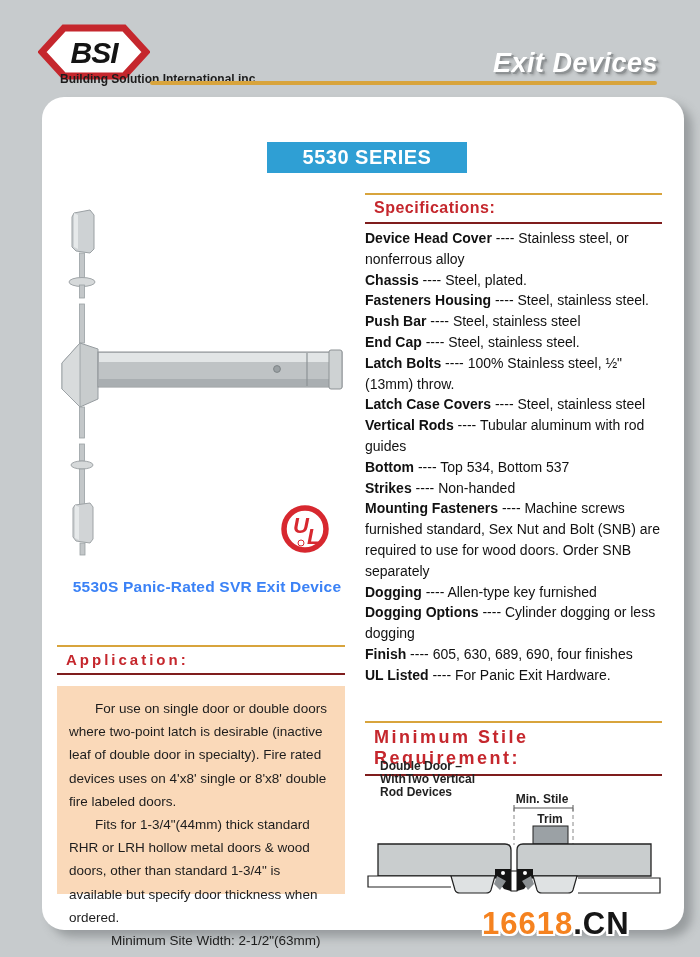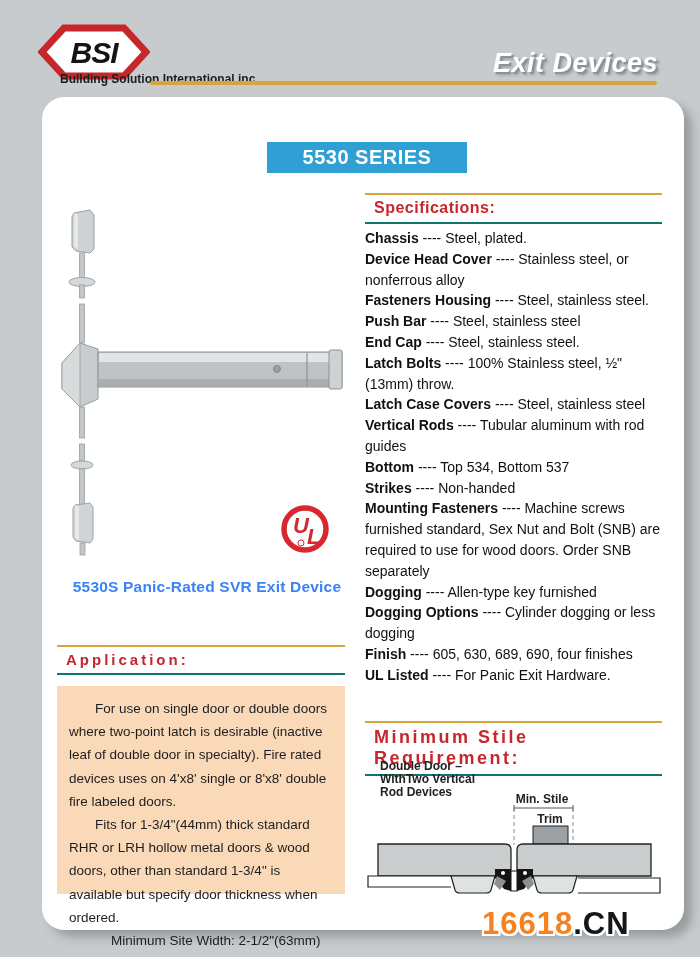--- a/index.html
+++ b/index.html
@@ -24,21 +24,21 @@
     box-shadow:8px 7px 10px rgba(95,99,103,.45);
     margin-left:12px;
   }
   .series-banner{
     position:absolute;left:225px;top:45px;width:200px;height:31px;background:#2f9fd4;
     color:#ffffff;font-size:20px;font-weight:bold;letter-spacing:.5px;
     display:flex;align-items:center;justify-content:center;
   }
   
   .sec-head{
-    position:absolute;border-top:2px solid #d8a43c;border-bottom:2px solid #0f766e;
+    position:absolute;border-top:2px solid #d8a43c;border-bottom:2px solid #7f1d1d;
     color:#c5272d;font-weight:bold;padding:4px 0 5px 9px;box-sizing:border-box;
   }
   .spec-head{left:323px;top:96px;width:297px;font-size:16px;letter-spacing:.5px;}
   .stile-head{left:323px;top:624px;width:297px;font-size:18px;letter-spacing:2.5px;}
   .app-head{left:15px;top:548px;width:288px;font-size:15px;letter-spacing:3px;}
   
   .spec-list{position:absolute;left:323px;top:131px;width:299px;font-size:14px;line-height:20.8px;color:#111;}
   .spec-list p{margin:0;}
   .spec-list b{font-weight:bold;}
   
@@ -123,22 +123,22 @@
 
   <div class="sec-head app-head">Application:</div>
   <div class="app-box">
       <p>For use on single door or double doors where two-point latch is desirable (inactive leaf of double door in specialty). Fire rated devices uses on 4'x8' single or 8'x8' double fire labeled doors.</p>
       <p>Fits for 1-3/4"(44mm) thick standard RHR or LRH hollow metal doors &amp; wood doors, other than standard 1-3/4" is available but specify door thickness when ordered.</p>
       <p class="last">Minimum Site Width: 2-1/2"(63mm)</p>
     </div>
 
   <div class="sec-head spec-head">Specifications:</div>
   <div class="spec-list">
+      <p><b>Device Head Cover</b> ---- Stainless steel, or nonferrous alloy</p>
       <p><b>Chassis</b> ---- Steel, plated.</p>
-      <p><b>Device Head Cover</b> ---- Stainless steel, or nonferrous alloy</p>
       <p><b>Fasteners Housing</b> ---- Steel, stainless steel.</p>
       <p><b>Push Bar</b> ---- Steel, stainless steel</p>
       <p><b>End Cap</b> ---- Steel, stainless steel.</p>
       <p><b>Latch Bolts</b> ---- 100% Stainless steel, ½" (13mm) throw.</p>
       <p><b>Latch Case Covers</b> ---- Steel, stainless steel</p>
       <p><b>Vertical Rods</b> ---- Tubular aluminum with rod guides</p>
       <p><b>Bottom</b> ---- Top 534, Bottom 537</p>
       <p><b>Strikes</b> ---- Non-handed</p>
       <p><b>Mounting Fasteners</b> ---- Machine screws furnished standard, Sex Nut and Bolt (SNB) are required to use for wood doors. Order SNB separately</p>
       <p><b>Dogging</b> ---- Allen-type key furnished</p>

